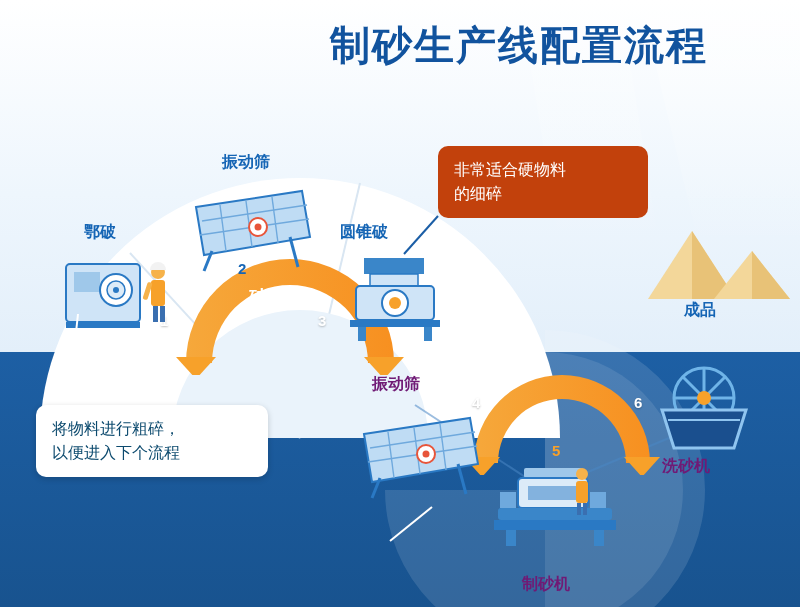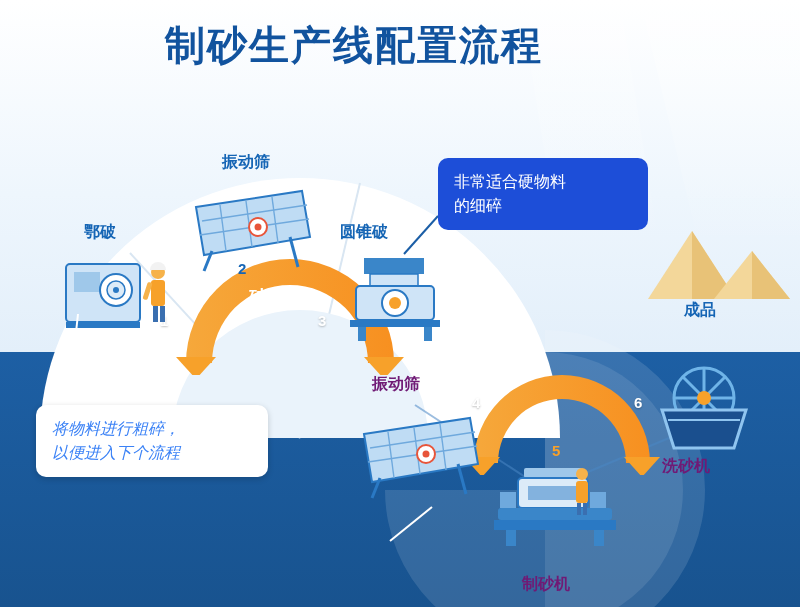--- a/index.html
+++ b/index.html
@@ -10,21 +10,21 @@
   }
   #stage{position:absolute;left:0;top:0;width:800px;height:607px;overflow:hidden;}
 
   
   .bg-top{position:absolute;left:0;top:0;width:800px;height:352px;
     background:linear-gradient(180deg,#ffffff 0%,#eef6fd 55%,#e3effa 100%);}
   .bg-bottom{position:absolute;left:0;top:352px;width:800px;height:255px;
     background:linear-gradient(180deg,#1d5fa4 0%,#18538f 100%);}
 
   
-  .title{position:absolute;left:0;top:18px;width:708px;text-align:center;
+  .title{position:absolute;left:0;top:18px;width:708px;text-align:right;
     font-size:40px;font-weight:bold;color:#11539e;letter-spacing:2px;}
 
   
   .fan-top{position:absolute;left:20px;top:148px;width:560px;height:430px;}
   .fan-bottom{position:absolute;left:330px;top:330px;width:430px;height:300px;}
 
   
   .lbl{position:absolute;font-size:16px;font-weight:bold;white-space:nowrap;}
   .lbl-blue{color:#1565b5;}
   .lbl-white{color:#701a75;}
@@ -32,22 +32,22 @@
   
   .arch-text{position:absolute;font-size:17px;font-weight:bold;color:#ffffff;white-space:nowrap;}
 
   
   .num{position:absolute;font-size:15px;font-weight:bold;color:#ffffff;
     text-shadow:0 1px 2px rgba(0,0,0,.25);}
 
   
   .callout{position:absolute;border-radius:10px;padding:12px 16px;
     font-size:16px;line-height:1.5;white-space:pre-line;}
-  .callout-blue{background:#1d4ed8;color:#ffffff;margin-top:12px;}
-  .callout-white{background:#ffffff;color:#3b82f6;font-style:italic;}
+  .callout-blue{background:#c2410c;color:#ffffff;}
+  .callout-white{background:#ffffff;color:#0c4a6e;}
 
   
   .mach{position:absolute;}
 </style>
 </head>
 <body>
 
 <div id="stage">
 
   <div class="bg-top"></div>

